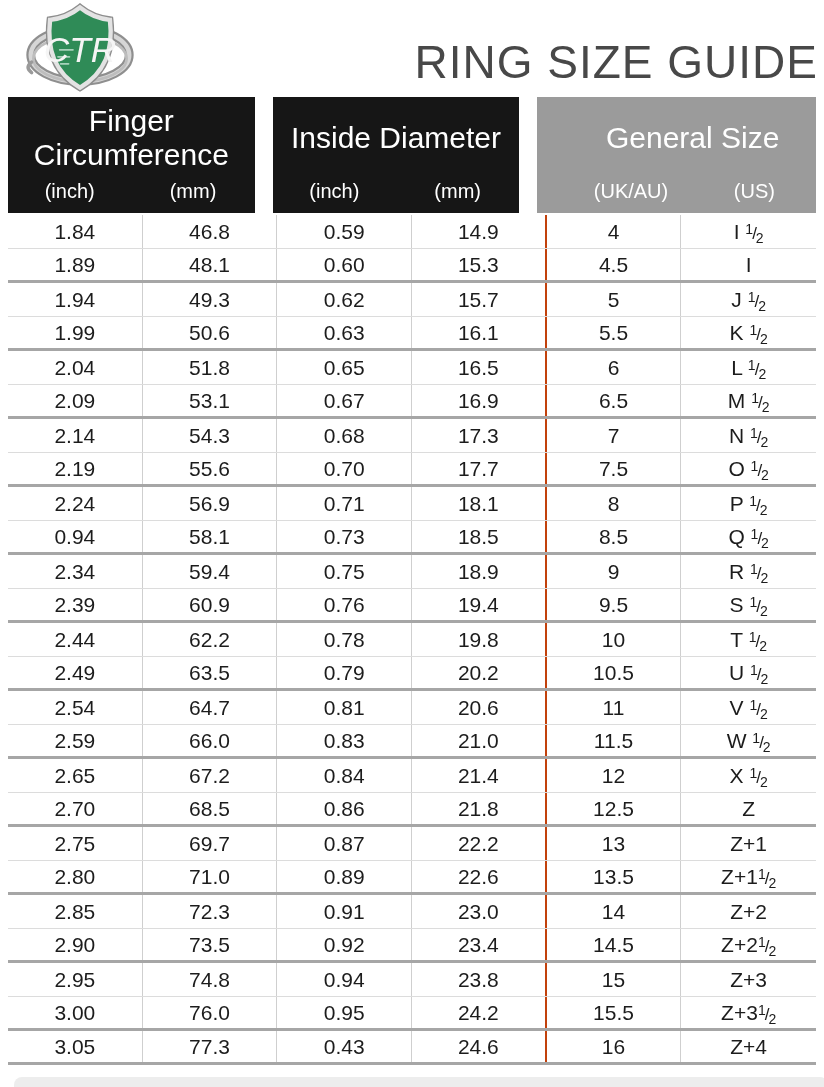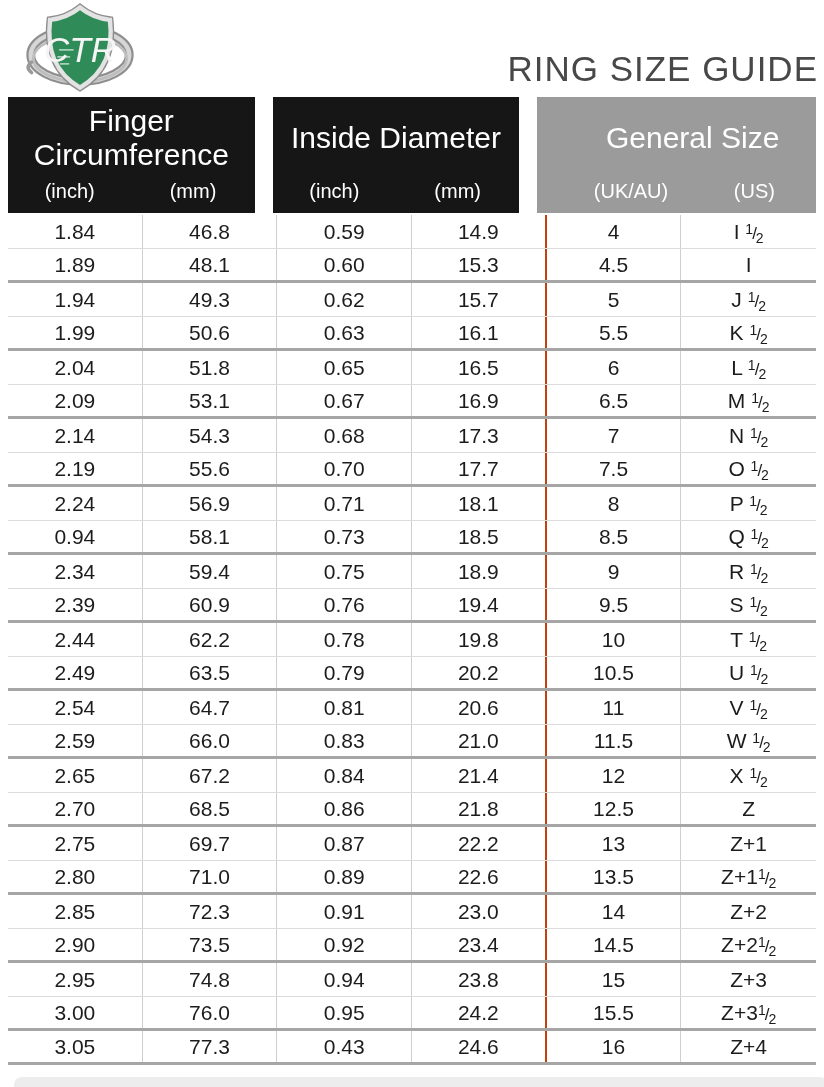--- a/index.html
+++ b/index.html
@@ -12,21 +12,21 @@
     -webkit-font-smoothing: antialiased;
   }
   .page { width: 824px; height: 1087px; position: relative; }
 
   
   .topbar { position: relative; height: 97px; }
   .logo { position: absolute; left: 14px; top: 3px; width: 132px; height: 90px; }
   .page-title {
     position: absolute; right: 6px; bottom: 8px;
     margin: 0;
-    font-size: 35px; font-weight: 400;
+    font-size: 46px; font-weight: 400;
     letter-spacing: 1px;
     color: #484848;
     white-space: nowrap;
   }
 
   
   .table-wrap { position: relative; margin: 0 8px; }
 
   .thead { display: flex; gap: 18px; height: 116px; }
   .th-group { flex: 1 1 0; display: flex; flex-direction: column; color: #ffffff; }

